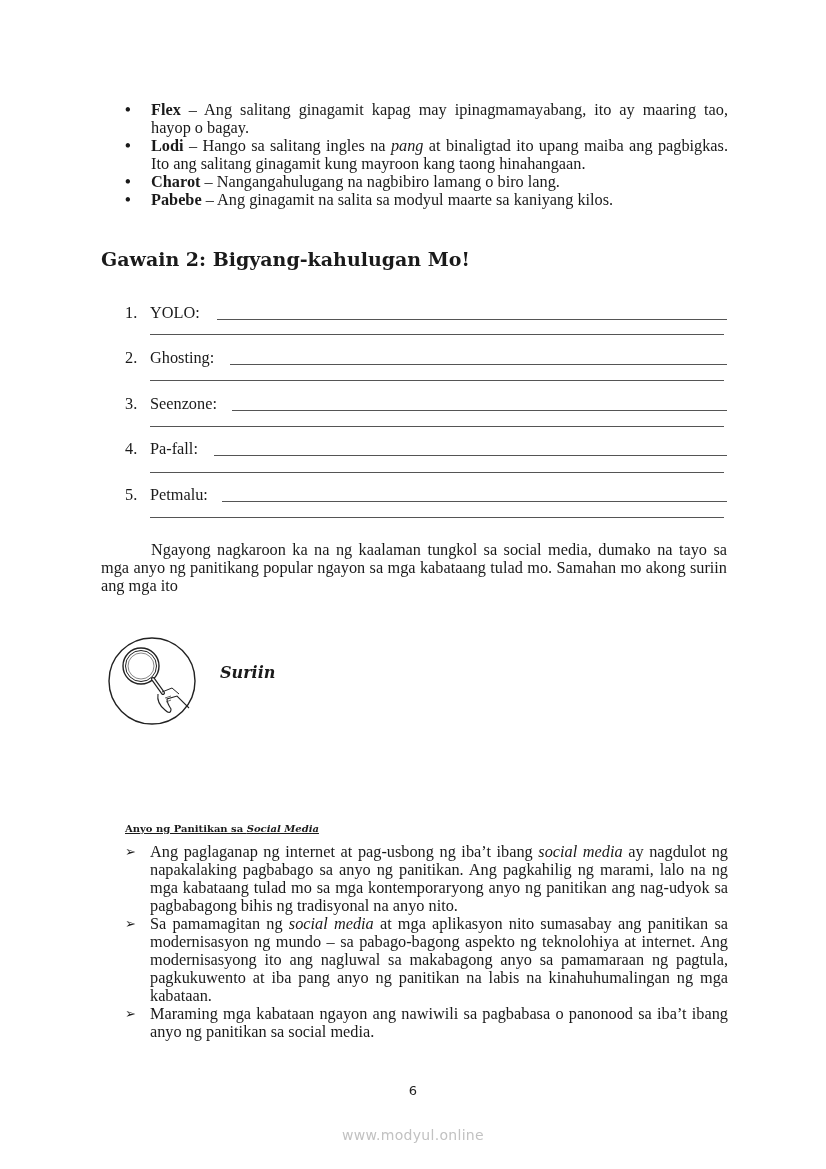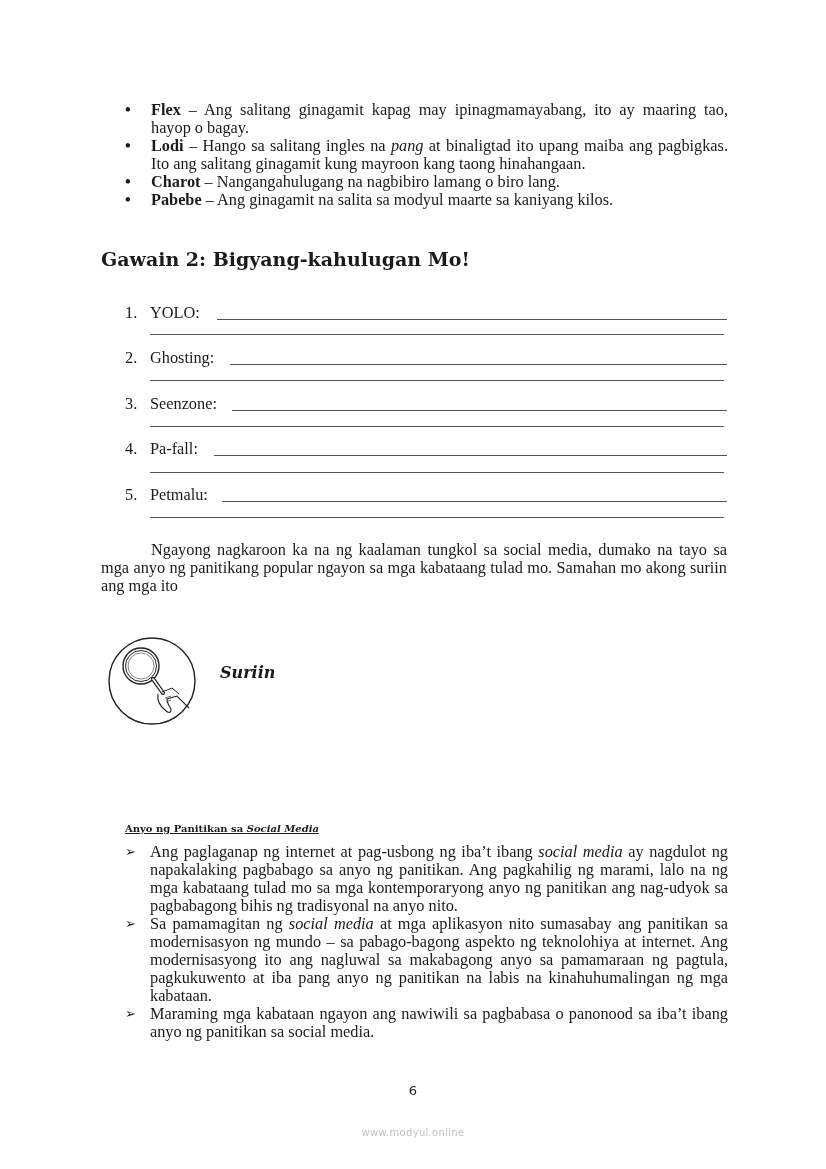--- a/index.html
+++ b/index.html
@@ -23,21 +23,21 @@
   .icon-wrap { position: absolute; left: 105px; top: 636px; width: 96px; height: 90px; }
   .suriin-title { position: absolute; left: 220px; top: 663px; font-family: "DejaVu Serif", serif;
                   font-weight: bold; font-style: italic; font-size: 16px; }
   .sec-title { position: absolute; left: 125px; top: 823px; font-weight: bold; font-size: 10px; text-decoration: underline; }
   .arrows { position: absolute; left: 125px; top: 843px; width: 603px; margin: 0; padding: 0; list-style: none; }
   .arrows li { position: relative; padding-left: 25px; text-align: justify; }
   .arrows li .arr { position: absolute; left: 0; top: 0; font-size: 13px; }
   .page-num { position: absolute; left: 0; width: 826px; top: 1083px; text-align: center;
               font-family: "DejaVu Sans", sans-serif; font-size: 13px; color: #222; }
   .watermark { position: absolute; left: 0; width: 826px; top: 1127px; text-align: center;
-               font-family: "DejaVu Sans", sans-serif; font-size: 10px; color: #c2c2c2; letter-spacing: 0.3px; }
+               font-family: "DejaVu Sans", sans-serif; font-size: 14px; color: #c2c2c2; letter-spacing: 0.3px; }
 </style>
 </head>
 <body>
 
 <div class="page">
 
   <ul class="bullets txt">
     <li><span class="dot">•</span><b>Flex</b><span> – Ang salitang ginagamit kapag may ipinagmamayabang, ito ay maaring tao, hayop o bagay.</span></li>
     <li><span class="dot">•</span><b>Lodi</b><span> – Hango sa salitang ingles na </span><i>pang</i><span> at binaligtad ito upang maiba ang pagbigkas. Ito ang salitang ginagamit kung mayroon kang taong hinahangaan.</span></li>
     <li><span class="dot">•</span><b>Charot</b><span> – Nangangahulugang na nagbibiro lamang o biro lang.</span></li>

